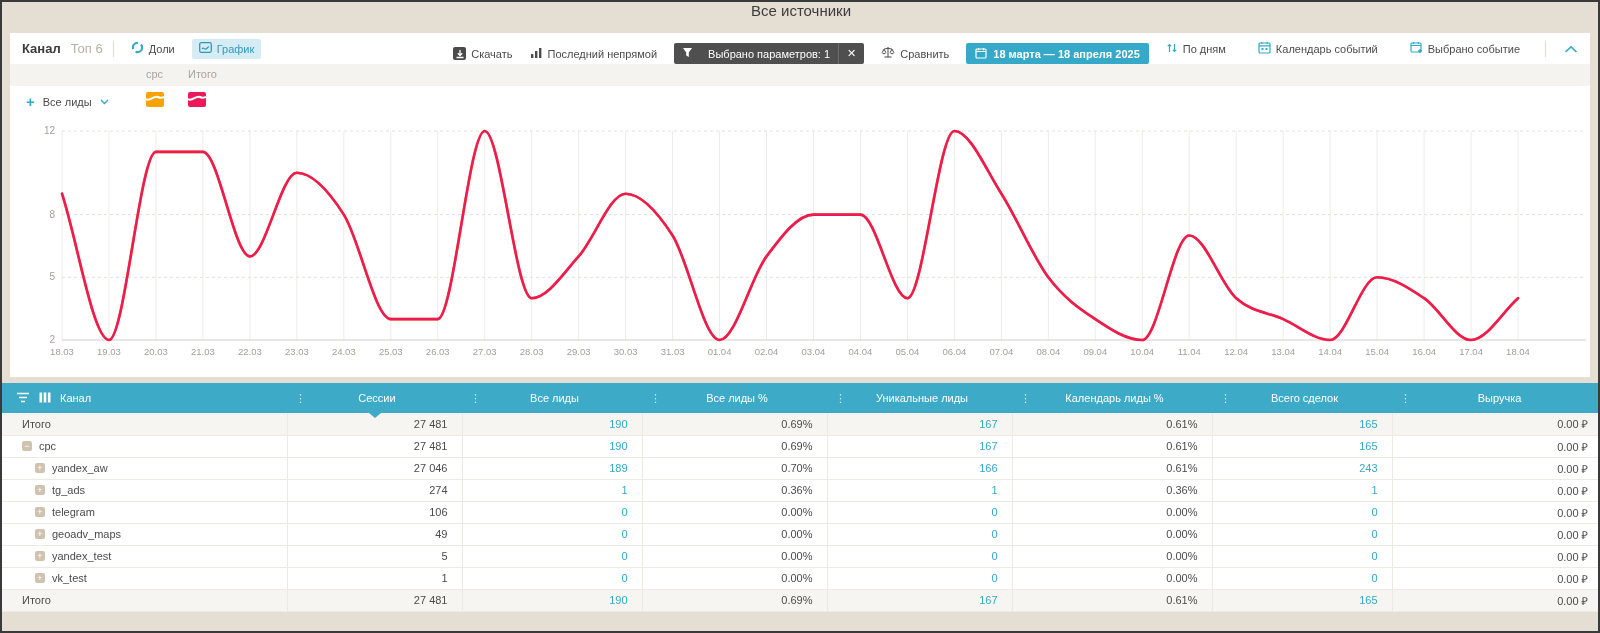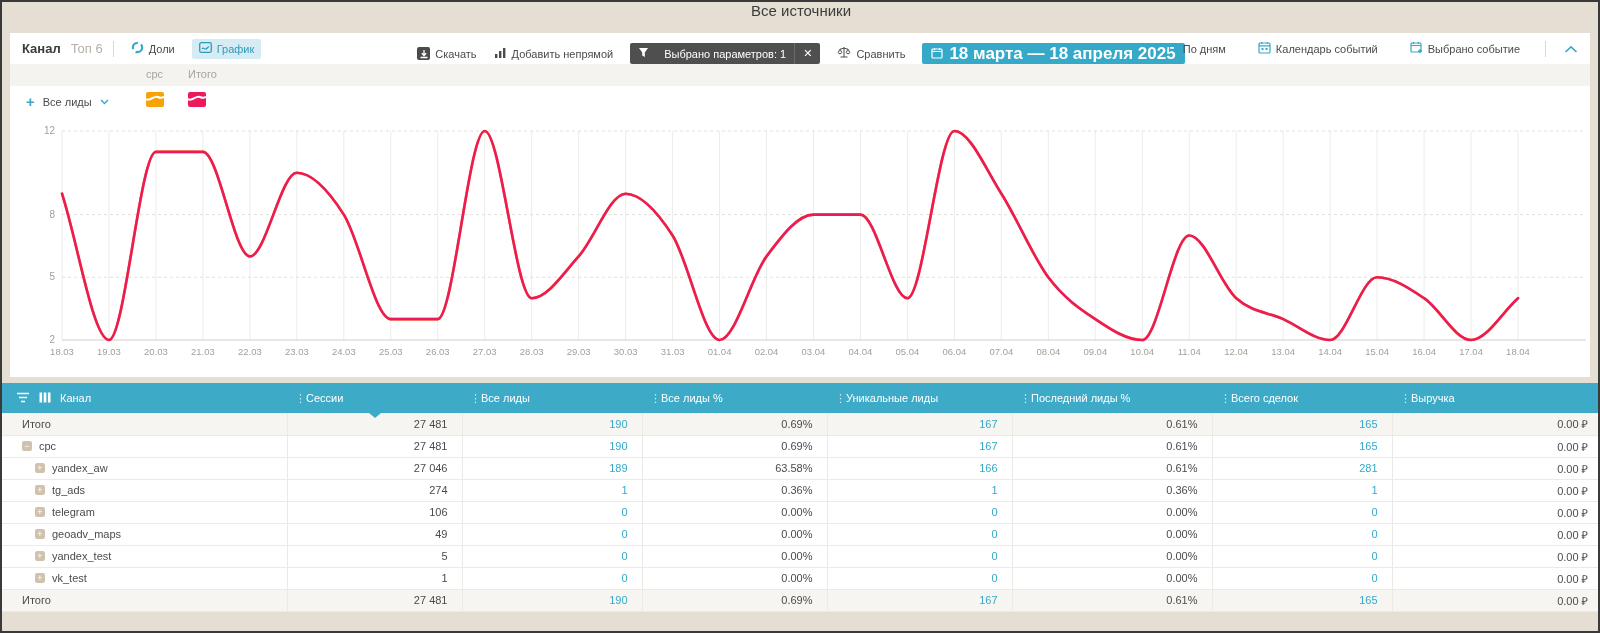--- a/index.html
+++ b/index.html
@@ -10,21 +10,21 @@
   
   .topbar { height:31px; display:flex; align-items:center; justify-content:space-between; padding:0 12px 0 14px;flex-direction:column; }
   .page-title { font-size:15px; color:#3c3c3c; }
   .topbar-right { display:flex; align-items:center; gap:17px;margin-top:24px; }
   .tb-item { display:flex; align-items:center; gap:5px; font-size:11px; color:#4b4b4b; cursor:pointer; }
   .icon-dl { width:13px; height:13px; background:#4b4b4b; border-radius:2px; position:relative; }
   .icon-dl svg { position:absolute; left:1.5px; top:1.5px; }
   .btn-dark { display:flex; align-items:center; background:#4f4f4f; color:#fff; border-radius:2px; height:21px; font-size:11px; cursor:pointer; }
   .btn-dark .seg { display:flex; align-items:center; gap:15px; padding:0 8px; }
   .btn-dark .xseg { border-left:1px solid #6b6b6b; padding:0 8px; font-size:11px; height:100%; display:flex; align-items:center; }
-  .btn-date { display:flex; align-items:center; gap:6px; background:#35a9c7; color:#fff; border-radius:2px; height:21px; padding:0 9px; font-size:17px; font-weight:bold; cursor:pointer; }
+  .btn-date { display:flex; align-items:center; gap:6px; background:#35a9c7; color:#fff; border-radius:2px; height:21px; padding:0 9px; font-size:11px; font-weight:bold; cursor:pointer; }
 
   
   .panel { margin:0 8px; background:#fff; }
   .panel-toolbar { height:31px; display:flex; align-items:center; justify-content:space-between; padding:0 12px; }
   .pt-left { display:flex; align-items:center; gap:10px; }
   .dim-title { font-size:13px; font-weight:bold; color:#3c3c3c; }
   .dim-top { font-size:13px; color:#b6b1a7; }
   .vdiv { width:1px; height:16px; background:#ddd9d2; }
   .pt-btn { display:flex; align-items:center; gap:5px; font-size:11px; color:#4b4b4b; padding:3px 7px; border-radius:2px; cursor:pointer; }
   .pt-btn.active { background:#d6ecf4; color:#2f9ab8; }
@@ -37,21 +37,21 @@
   .metric-sel { position:absolute; left:16px; top:8px; display:flex; align-items:center; gap:8px; font-size:11px; color:#4b4b4b; cursor:pointer; }
   .plus { color:#35a9c7; font-size:15px; font-weight:bold; line-height:1; }
   .swatch { position:absolute; top:6px; width:18px; height:15px; border-radius:2px; overflow:hidden; }
   .chart-wrap { padding:2px 0 4px 0; }
 
   
   .table-section { margin-top:6px; background:#fff; }
   table { width:1600px; border-collapse:collapse; table-layout:fixed; font-size:11px; }
   thead th { background:#3dabc8; color:#fff; height:30px; font-weight:normal; position:relative; }
   th .hc { display:flex; align-items:center; justify-content:space-between; padding:0 14px 0 8px; }
-  th .hc .hlabel { flex:1; text-align:left; font-size:11px; }
+  th .hc .hlabel { flex:1; text-align:center; font-size:11px; }
   th.first .hc { justify-content:flex-start; gap:9px; padding-left:14px; }
   th.first .hc .hlabel { flex:0 1 auto; text-align:left; }
   .dots { color:#dff1f7; font-size:11px; letter-spacing:0; }
   .sort-caret { position:absolute; left:50%; bottom:-5px; margin-left:-6px; width:0; height:0;
     border-left:6px solid transparent; border-right:6px solid transparent; border-top:5px solid #3dabc8; }
   tbody td { height:22px; border-bottom:1px solid #eceae5; padding:0 14px; color:#4b4b4b; background:#fff; }
   tbody td + td { border-left:1px solid #eceae5; text-align:right; }
   tbody tr.total td { background:#f7f5f1; }
   tbody td.name { text-align:left; padding-left:20px; }
   td .namewrap { display:flex; align-items:center; gap:7px; }
@@ -77,21 +77,21 @@
         <span>Скачать</span>
       </div>
       <div class="tb-item">
         <span>
           <svg width="13" height="12" viewBox="0 0 13 12">
               <rect x="1" y="7" width="2.4" height="4" fill="#4b4b4b"></rect>
               <rect x="5" y="4" width="2.4" height="7" fill="#4b4b4b"></rect>
               <rect x="9" y="1" width="2.4" height="10" fill="#4b4b4b"></rect>
             </svg>
         </span>
-        <span>Добавить непрямой</span>
+        <span>Последний непрямой</span>
       </div>
       <div class="btn-dark">
         <span class="seg">
           <span>
             <svg width="11" height="11" viewBox="0 0 11 11">
                 <path d="M1 1h9L6.8 5.5V10L4.2 8.5V5.5L1 1z" fill="#fff"></path>
               </svg>
           </span>
           <span>Выбрано параметров: 1</span>
         </span>
@@ -338,21 +338,21 @@
             </th>
             <th>
               <span class="hc">
                 <span class="dots">⋮</span>
                 <span class="hlabel">Уникальные лиды</span>
               </span>
             </th>
             <th>
               <span class="hc">
                 <span class="dots">⋮</span>
-                <span class="hlabel">Последний лиды %</span>
+                <span class="hlabel">Календарь лиды %</span>
               </span>
             </th>
             <th>
               <span class="hc">
                 <span class="dots">⋮</span>
                 <span class="hlabel">Всего сделок</span>
               </span>
             </th>
             <th>
               <span class="hc">
@@ -394,24 +394,24 @@
           </tr>
           <tr class="child">
             <td class="name">
               <span class="namewrap indent1">
                 <span class="expander">+</span>
                 <span>yandex_aw</span>
               </span>
             </td>
             <td>27 046</td>
             <td class="val-link">189</td>
-            <td>63.58%</td>
+            <td>0.70%</td>
             <td class="val-link">166</td>
             <td>0.61%</td>
-            <td class="val-link">281</td>
+            <td class="val-link">243</td>
             <td>0.00 ₽</td>
           </tr>
           <tr class="child">
             <td class="name">
               <span class="namewrap indent1">
                 <span class="expander">+</span>
                 <span>tg_ads</span>
               </span>
             </td>
             <td>274</td>

